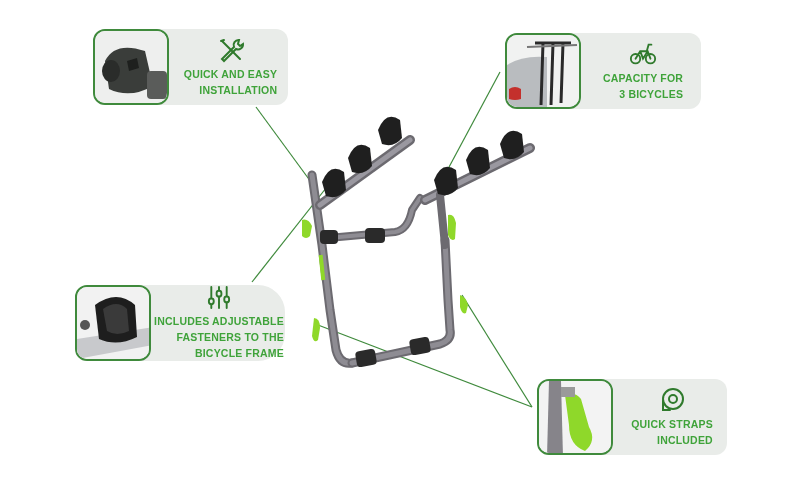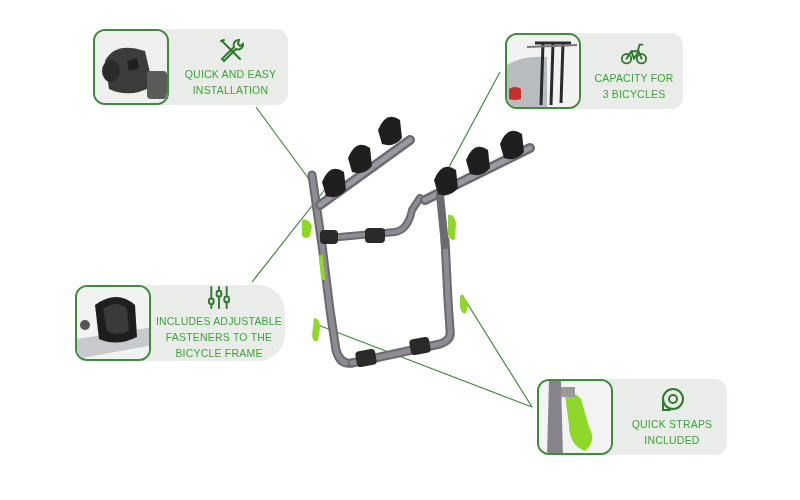--- a/index.html
+++ b/index.html
@@ -24,24 +24,24 @@
     overflow: hidden;
   }
   .callout-body {
     position: absolute;
     top: 0; bottom: 0;
     display: flex; flex-direction: column; align-items: center; justify-content: center;
   }
   .callout-icon { width: 28px; height: 26px; margin-bottom: 3px; }
   .callout-text {
     color: #3fa33a;
-    font-weight: normal;
+    font-weight: bold;
     font-size: 10.5px;
     line-height: 16px;
-    text-align: center;
+    text-align: right;
     letter-spacing: 0.2px;
     white-space: pre-line;
   }
 
   .rack { position: absolute; left: 0; top: 0; width: 800px; height: 500px; }
 </style>
 </head>
 <body>
 
 <svg class="lines" viewBox="0 0 800 500">
@@ -111,21 +111,21 @@
   <div class="callout-body" style="left:80px; right:0;">
     <svg class="callout-icon" viewBox="0 0 28 26" fill="none" stroke="#2f7a2c" stroke-width="2" stroke-linecap="round">
       <path d="M5 4 L22 21 M19 18 L23 22 M4 4 L7 3"></path>
       <path d="M22 3 a5 5 0 0 0 -5 7 L5 22 L7 24 L19 12 a5 5 0 0 0 7 -5 l-3 2 l-2 -2 z"></path>
     </svg>
     <div class="callout-text">QUICK AND EASY
 INSTALLATION</div>
   </div>
 </div>
 
-<div class="callout" style="left:505px; top:33px; width:178px;">
+<div class="callout" style="left:505px; top:33px; width:196px;">
   <div class="thumb">
     <svg width="76" height="76" viewBox="0 0 76 76">
       <rect width="76" height="76" fill="#f1f2f1"></rect>
       <path d="M0 30 Q15 20 40 22 L40 76 L0 76 Z" fill="#b9bcbf"></path>
       <path d="M2 54 q6 -4 12 0 l0 10 q-6 2 -12 0 z" fill="#c4302c"></path>
       <path d="M28 8 L64 8 M36 8 L34 70 M46 8 L44 70 M56 8 L54 68" stroke="#2a2a2a" stroke-width="3"></path>
       <path d="M20 12 L70 10" stroke="#777" stroke-width="2"></path>
     </svg>
   </div>
   <div class="callout-body" style="left:80px; right:0;">

